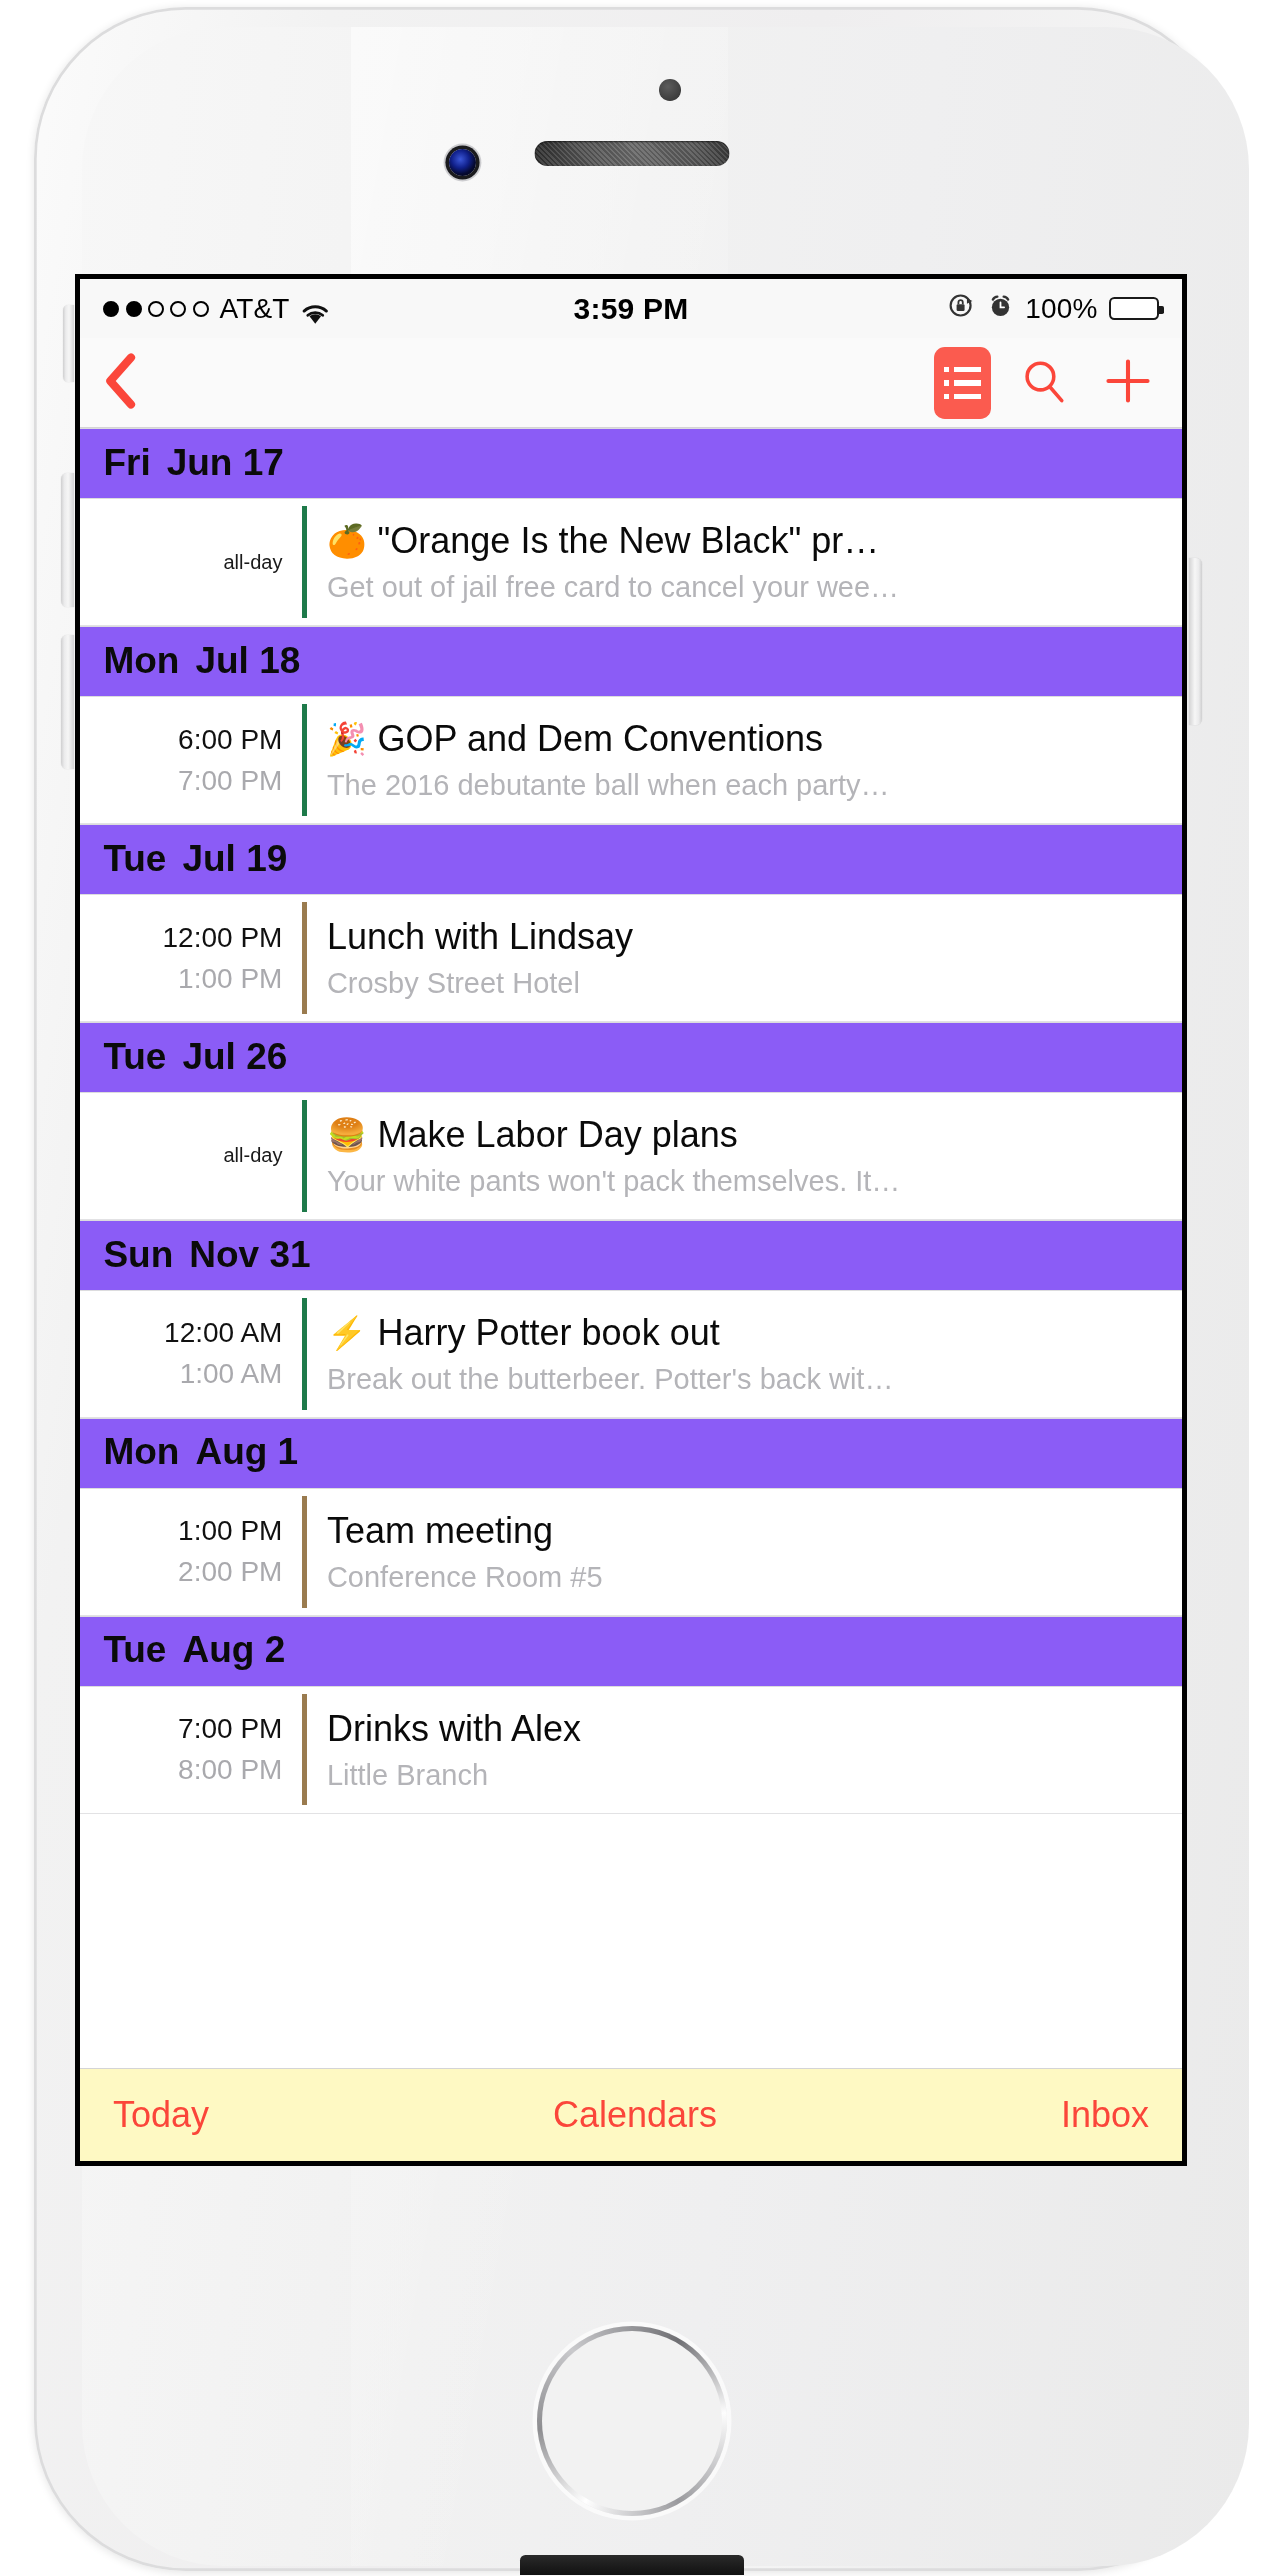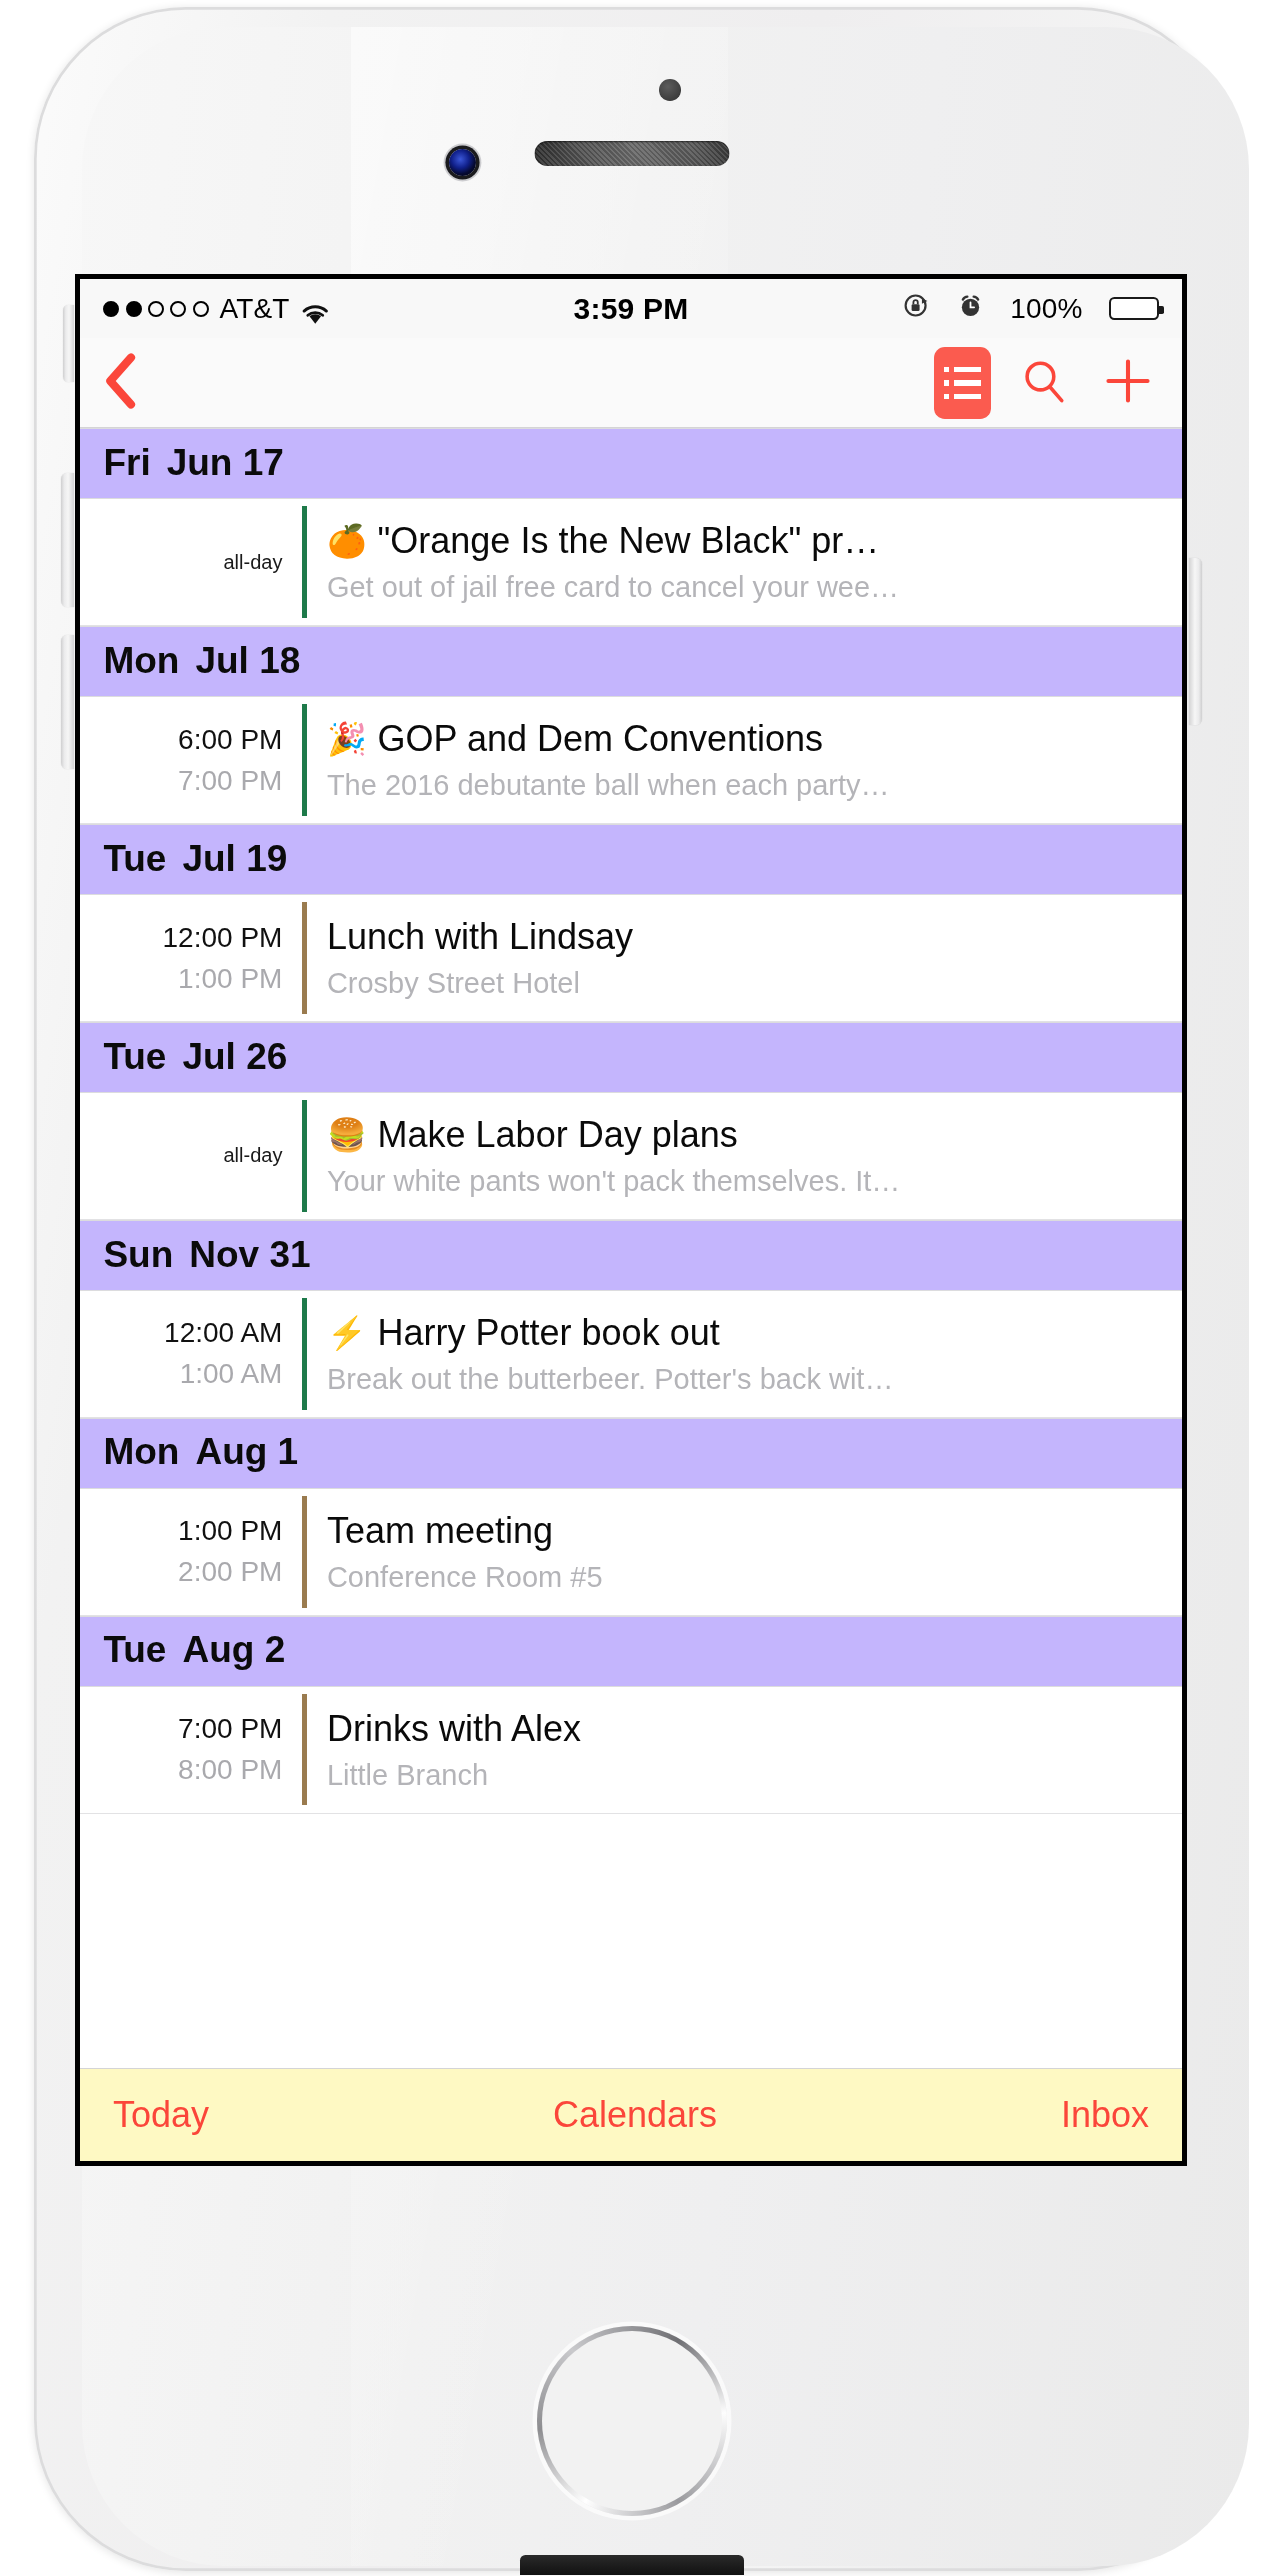--- a/index.html
+++ b/index.html
@@ -108,21 +108,21 @@
   .status-bar {
     height: 59px; flex: 0 0 59px;
     background: #f8f8f8;
     display:flex; align-items:center;
     padding: 0 23px;
     font-size: 30.5px; color:#000; font-weight: 500;
     letter-spacing: 0.2px;
   }
   .sb-left { display:flex; align-items:center; gap: 10.8px; flex: 1 1 0; }
   .sb-center { flex: 0 0 auto; font-weight: 700; font-size: 30px; }
-  .sb-right { display:flex; align-items:center; gap: 26px; flex: 1 1 0; justify-content: flex-end; }
+  .sb-right { display:flex; align-items:center; gap: 11px; flex: 1 1 0; justify-content: flex-end; }
   .sig-dots { display:flex; gap: 6.3px; align-items:center; }
   .sig-dots i { width: 16px; height: 16px; border-radius:50%; border: 2.2px solid #000; display:block; }
   .sig-dots i.on { background:#000; }
   .carrier { font-size: 28px; font-weight: 500; }
   .wifi { display:inline-block; width: 30.5px; height: 23px; }
   .sb-pct { font-size: 28px; font-weight: 500; }
   .battery {
     width: 50px; height: 23px; border: 2.7px solid #1a1a1a; border-radius: 5.4px;
     position: relative; padding: 1.8px; background: #fff;
   }
@@ -150,21 +150,21 @@
     display:flex; flex-direction:column; align-items:center; justify-content:center; gap: 8px;
   }
   .btn-listview .row { display:flex; align-items:center; gap: 4.5px; }
   .btn-listview .row b { width: 5.4px; height: 5.4px; background:#fff; display:block; }
   .btn-listview .row s { width: 27px; height: 5.4px; background:#fff; display:block; text-decoration:none; }
   .icon-btn { width: 61px; height: 65px; display:flex; align-items:center; justify-content:center; }
 
   
   .list { flex: 1 1 auto; overflow: hidden; background: #fff; }
   .day-header {
-    background: #c4b5fd;
+    background: #8b5cf6;
     border-bottom: 1.8px solid #dcdcde;
     border-top: 1.8px solid #dcdcde;
     padding: 12.6px 23px 14.3px 23px;
     font-size: 37px; font-weight: 700; color: #0b0b0b;
     display: flex; gap: 16px; align-items: baseline;
   }
   .day-header .dow { font-weight: 700; }
   .day-header .date { font-weight: 700; }
 
   .event-row {

